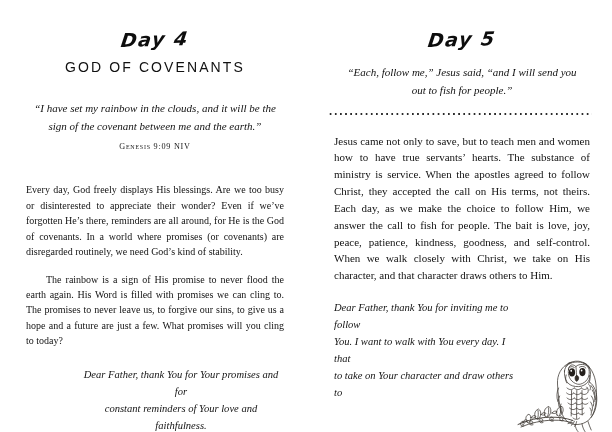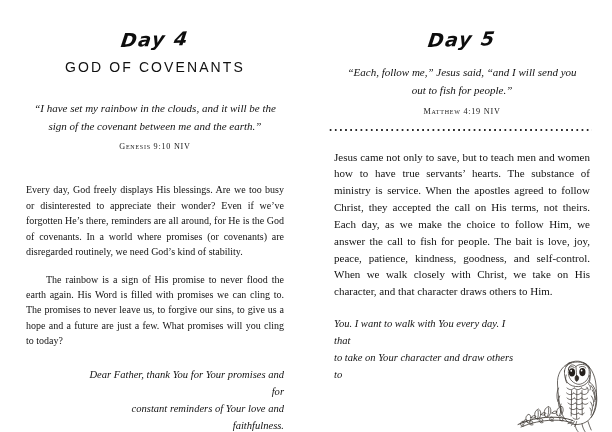--- a/index.html
+++ b/index.html
@@ -120,21 +120,21 @@
     margin-top: 17px;
     text-align: right;
     padding-left: 52px;
   }
   .page-right .prayer {
     margin-top: 15px;
     text-align: left;
     padding-right: 66px;
   }
   .prayer .ln { display: block; }
-  .page-left .prayer .ln { text-align: right; }
+  .page-left .prayer .ln { text-align: center; }
 
   
   .owl-orn {
     position: absolute;
     right: 4px;
     bottom: 0px;
     width: 96px;
     height: 78px;
     pointer-events: none;
   }
@@ -149,21 +149,21 @@
 
     <div class="day-label">Day 4</div>
 
     <h1 class="title">GOD OF COVENANTS</h1>
 
     <div class="verse">
       <span class="ln">“I have set my rainbow in the clouds, and it will be</span>
       <span class="ln">the sign of the covenant between me and the earth.”</span>
     </div>
 
-    <div class="verse-ref">Genesis 9:10 NIV</div>
+    <div class="verse-ref">Genesis 9:09 NIV</div>
 
     <div class="dot-rule"></div>
 
     <div class="body-wrap">
       <p class="body-par">Every day, God freely displays His blessings. Are we too busy or disinterested to appreciate their wonder? Even if we’ve forgotten He’s there, reminders are all around, for He is the God of covenants. In a world where promises (or covenants) are disregarded routinely, we need God’s kind of stability.</p>
       <p class="body-par">The rainbow is a sign of His promise to never flood the earth again. His Word is filled with promises we can cling to. The promises to never leave us, to forgive our sins, to give us a hope and a future are just a few. What promises will you cling to today?</p>
     </div>
 
     <div class="prayer">
       <span class="ln">Dear Father, thank You for Your promises and for</span>
@@ -175,29 +175,29 @@
   <div class="page page-right">
 
     <div class="day-label">Day 5</div>
 
 
     <div class="verse">
       <span class="ln">“Each, follow me,” Jesus said, “and I</span>
       <span class="ln">will send you out to fish for people.”</span>
     </div>
 
-    <div class="verse-ref">Matthew 4:19 NIV</div>
 
     <div class="dot-rule"></div>
 
     <div class="body-wrap">
       <p class="body-par">Jesus came not only to save, but to teach men and women how to have true servants’ hearts. The substance of ministry is service. When the apostles agreed to follow Christ, they accepted the call on His terms, not theirs. Each day, as we make the choice to follow Him, we answer the call to fish for people. The bait is love, joy, peace, patience, kindness, goodness, and self-control. When we walk closely with Christ, we take on His character, and that character draws others to Him.</p>
     </div>
 
     <div class="prayer">
+      <span class="ln">Dear Father, thank You for inviting me to follow</span>
       <span class="ln">You. I want to walk with You every day. I that</span>
       <span class="ln">to take on Your character and draw others to</span>
 
     </div>
 
     <div class="owl-orn">
       <svg viewBox="0 0 96 78" xmlns="http://www.w3.org/2000/svg" fill="none" stroke="#3b3530" stroke-width="0.75" stroke-linecap="round" stroke-linejoin="round">
 
         <path d="M57 9 C49 13 45 21 45.5 30 C46 40 47 50 49.5 58
                  C51.5 65 56 70 63 70.5 C71 71 78 67 81 60

